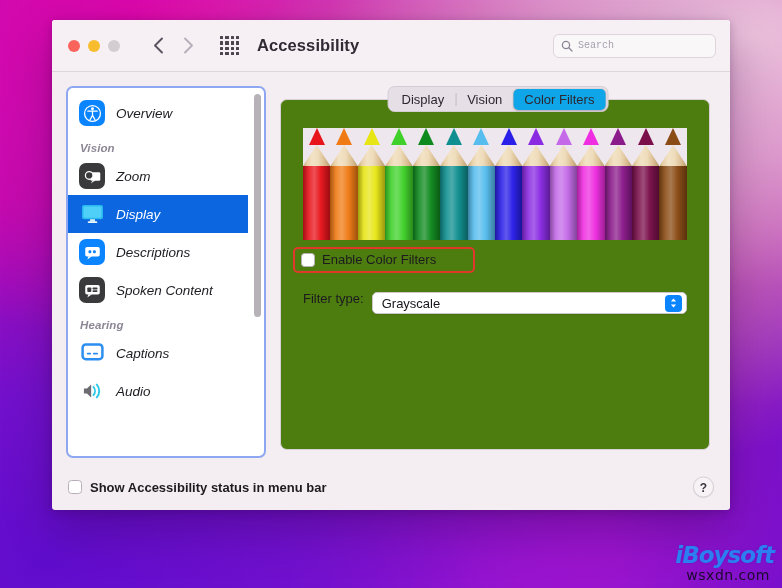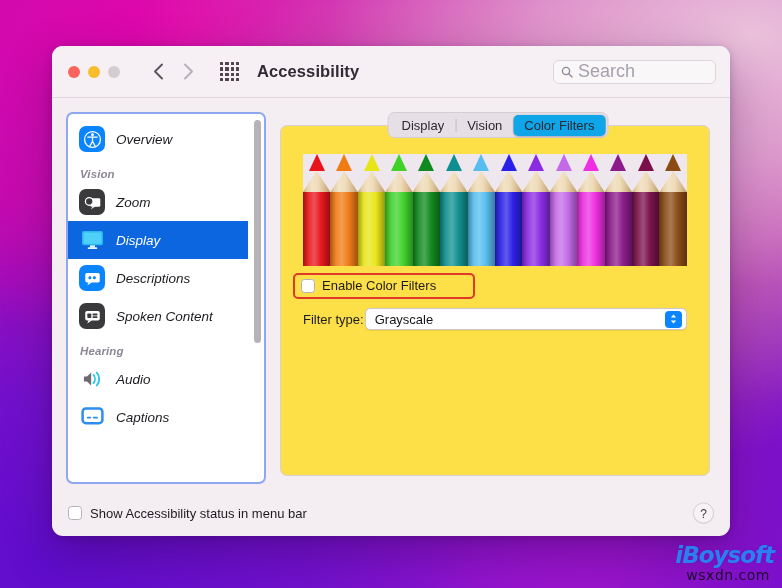--- a/index.html
+++ b/index.html
@@ -52,25 +52,25 @@
     font-size: 14px;
     color: #1c0a2e;
     letter-spacing: 0.5px;
     line-height: 1;
   }
 
   
   #window {
     position: absolute;
     left: 52px;
-    top: 46px;
+    top: 20px;
     width: 678px;
     height: 490px;
     background: #f4eef2;
-    border-radius: 11px;
+    border-radius: 3px;
     box-shadow: 0 18px 48px rgba(40,0,60,0.33), 0 2px 8px rgba(40,0,60,0.22);
     overflow: hidden;
     display: flex;
     flex-direction: column;
     justify-content: space-between;
   }
 
   
   #titlebar {
     height: 52px;
@@ -131,22 +131,22 @@
     display: flex;
     align-items: center;
     padding: 0 7px;
     gap: 5px;
   }
   #searchbox .sic { flex: none; display: flex; }
   #search-input {
     border: none;
     outline: none;
     background: transparent;
-    font-family: Liberation Sans, sans-serif;
-    font-size: 18px;
+    font-family: Liberation Mono, monospace;
+    font-size: 10px;
     color: #a16207;
     width: 100%;
   }
   #search-input::placeholder { color: #a69fae; }
 
   
   #body {
     flex: 1;
     display: flex;
     padding: 14px 14px 0 14px;
@@ -267,21 +267,21 @@
   .tabsep {
     width: 1px; height: 13px;
     background: #c3bbc4;
   }
 
   #panel {
     position: absolute;
     top: 13px; left: 0; right: 6px; bottom: 14px;
     border: 1px solid #d8d0d8;
     border-radius: 7px;
-    background: #fde047;
+    background: #4d7c0f;
     padding: 26px 22px 0 22px;
   }
 
   
   #pencils {
     height: 112px;
     display: flex;
     gap: 0;
     margin: 2px 0 0 0;
     background: #eee8ee;
@@ -343,39 +343,40 @@
   }
   #enable-row .clabel {
     font-size: 13px;
     color: #1d1b20;
     font-weight: 400;
   }
 
   #filter-row {
     position: absolute;
     left: 22px; top: 182px;
-    display: flex; align-items: center; gap: 1px;
+    display: flex; align-items: center; gap: 8px;
     width: calc(100% - 44px);
   }
   #filter-label {
     font-size: 13px;
     color: #1d1b20;
     white-space: nowrap;
   }
   #filter-select {
     flex: 1;
     height: 22px;
     background: #ffffff;
     border: 1px solid #cdc6cd;
     border-radius: 5px;
     display: flex;
     align-items: center;
     padding: 0 4px 0 9px;
     position: relative;
     box-shadow: 0 0.5px 1px rgba(0,0,0,0.07);
+    margin-top: 10px;
   }
   #filter-value {
     font-size: 13px;
     color: #16131a;
     flex: 1;
   }
   #stepper {
     width: 17px; height: 17px;
     background: #0a84ff;
     border-radius: 4px;
@@ -388,20 +389,21 @@
   }
 
   
   #footer {
     height: 46px;
     flex: none;
     display: flex;
     align-items: center;
     padding: 0 16px 0 16px;
     position: relative;
+    font-weight: bold;
   }
   #status-row { display: flex; align-items: center; gap: 8px; }
   #status-row .clabel { font-size: 13px; color: #1d1b20; }
   #help-btn {
     position: absolute;
     right: 16px;
     top: 50%;
     transform: translateY(-50%);
     width: 21px; height: 21px;
     border-radius: 50%;
@@ -540,37 +542,37 @@
               </svg>
             </div>
             <span class="slabel">Spoken Content</span>
           </div>
 
           <div class="sectionhdr">Hearing</div>
 
           <div class="srow">
             <div class="sicon ic-plain">
               <svg width="23" height="20" viewBox="0 0 24 21">
+                <rect x="1.6" y="1.6" width="20.8" height="15.4" rx="3.4" fill="none" stroke="#2b8ef0" stroke-width="2.6"></rect>
+                <rect x="6" y="10.2" width="4.6" height="1.8" rx="0.9" fill="#2b8ef0"></rect>
+                <rect x="12.4" y="10.2" width="5.4" height="1.8" rx="0.9" fill="#2b8ef0"></rect>
+              </svg>
+            </div>
+            <span class="slabel">Captions</span>
+          </div>
+
+          <div class="srow">
+            <div class="sicon ic-plain">
+              <svg width="23" height="20" viewBox="0 0 24 21">
                 <path d="M3 7.8 H6.2 L10.6 3.6 V17.4 L6.2 13.2 H3 Z" fill="#6e6a72"></path>
                 <path d="M13 6.2 A6.5 6.5 0 0 1 13 14.8" fill="none" stroke="#2bc8e8" stroke-width="2" stroke-linecap="round"></path>
                 <path d="M16.5 3.8 A10 10 0 0 1 16.5 17.2" fill="none" stroke="#2bc8e8" stroke-width="2" stroke-linecap="round"></path>
               </svg>
             </div>
             <span class="slabel">Audio</span>
-          </div>
-
-          <div class="srow">
-            <div class="sicon ic-plain">
-              <svg width="23" height="20" viewBox="0 0 24 21">
-                <rect x="1.6" y="1.6" width="20.8" height="15.4" rx="3.4" fill="none" stroke="#2b8ef0" stroke-width="2.6"></rect>
-                <rect x="6" y="10.2" width="4.6" height="1.8" rx="0.9" fill="#2b8ef0"></rect>
-                <rect x="12.4" y="10.2" width="5.4" height="1.8" rx="0.9" fill="#2b8ef0"></rect>
-              </svg>
-            </div>
-            <span class="slabel">Captions</span>
           </div>
 
         </div>
 
         <div id="sb-track">
           <div id="sb-thumb"></div>
         </div>
       </div>
 
       <div id="content">

